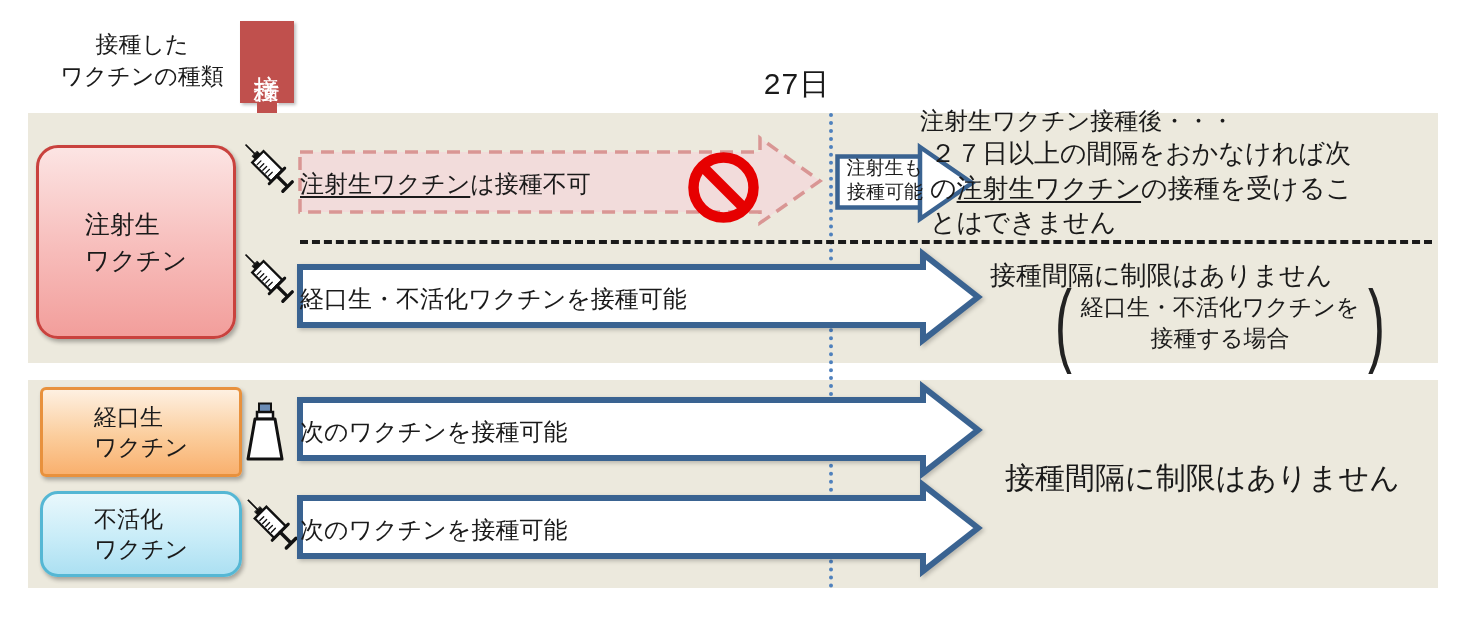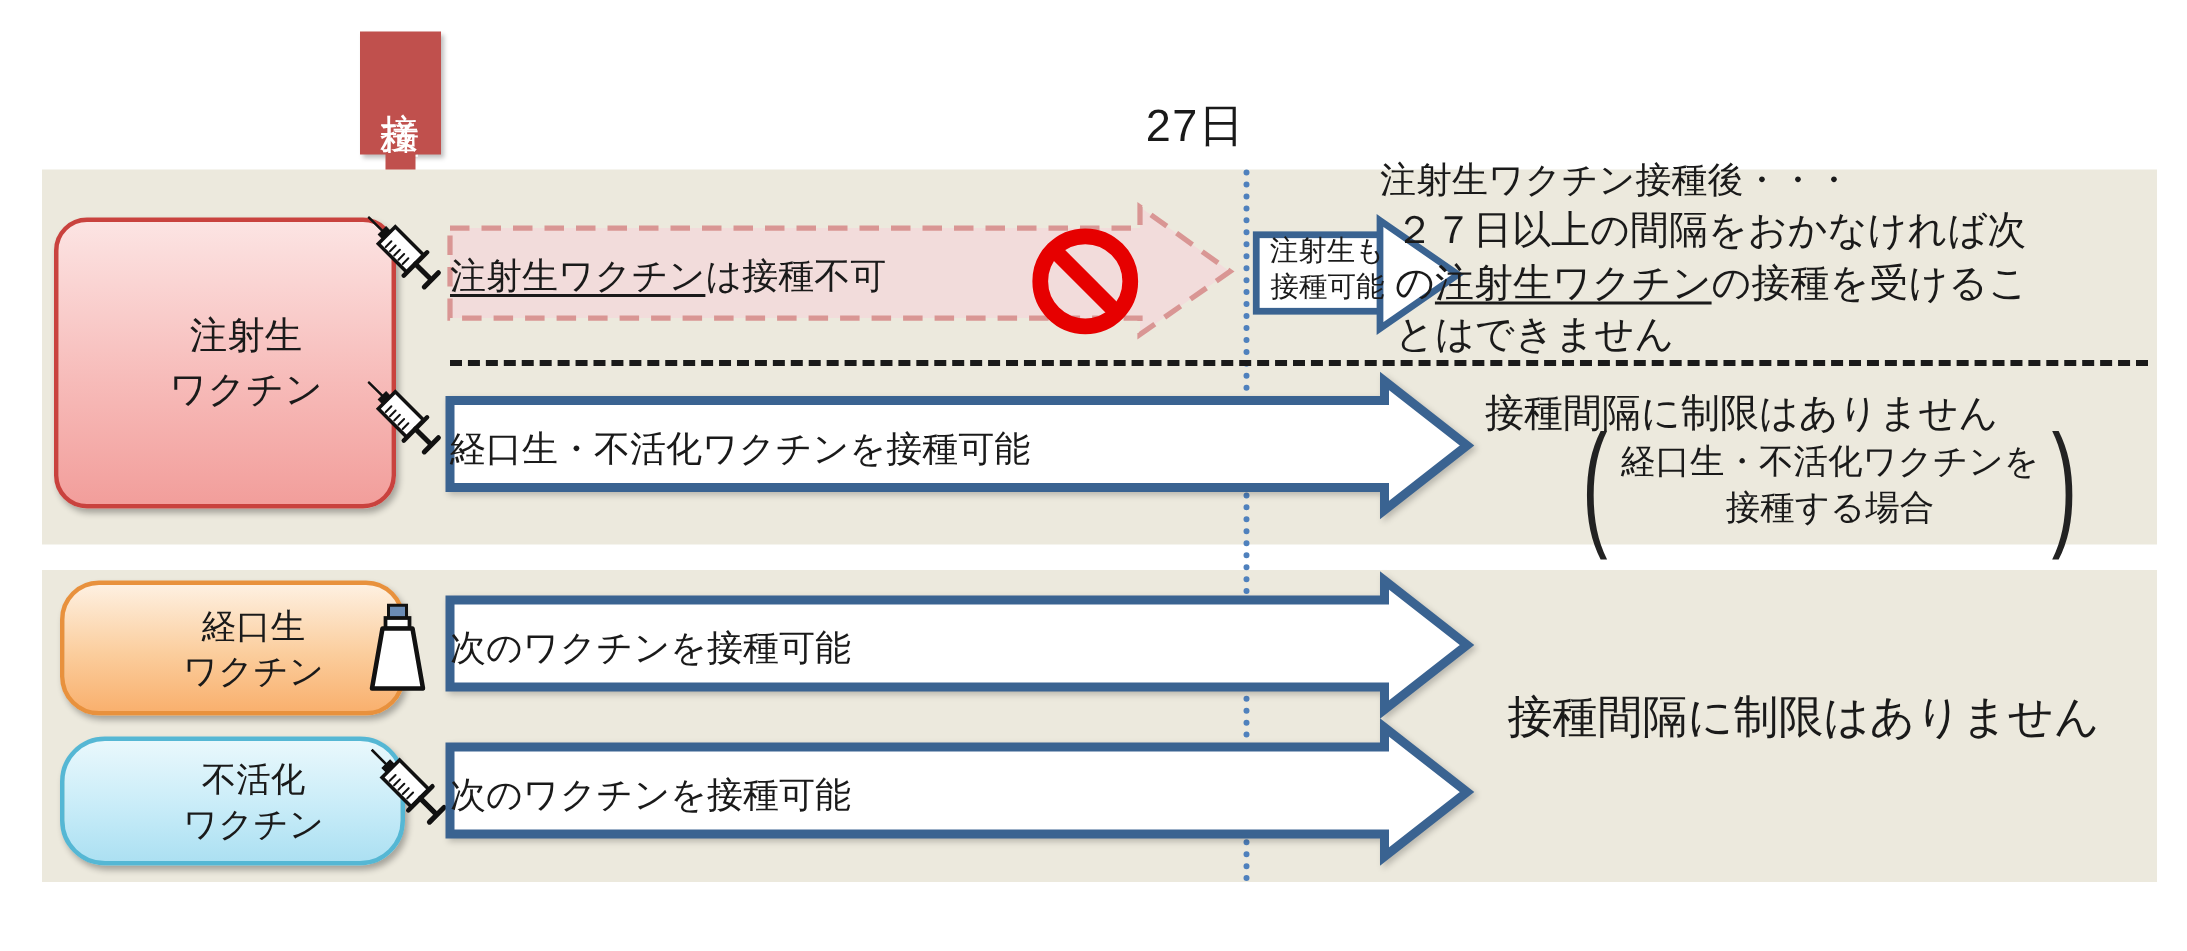--- a/index.html
+++ b/index.html
@@ -29,27 +29,27 @@
                border-top:25px solid var(--accent-red);}
   .label-27{left:752px;top:64px;width:90px;text-align:center;font-size:30px;font-weight:normal;letter-spacing:1px;}
 
   
   .panel-1{left:28px;top:113px;width:1410px;height:250px;}
   .panel-2{left:28px;top:380px;width:1410px;height:208px;}
   .vline{left:829px;top:113px;height:475px;width:0;border-left:4px dotted var(--dot-blue);}
 
   
   .vbox{position:absolute;border-radius:22px;display:flex;align-items:center;justify-content:center;
-        text-align:center;box-shadow:2px 3px 4px rgba(0,0,0,.3);padding-left:28px;}
+        text-align:left;box-shadow:2px 3px 4px rgba(0,0,0,.3);}
   .vbox-pink{left:36px;top:145px;width:194px;height:188px;border:3px solid var(--pink-box-border);
              background:linear-gradient(#FCE4E3,#F7BCBA 55%,#F29E9B);font-size:25px;line-height:36px;}
   .vbox-orange{left:40px;top:387px;width:196px;height:84px;border:3px solid var(--orange-border);
-             background:linear-gradient(#FEF0E1,#FBCD9C 55%,#F9B06E);font-size:23px;line-height:30px;border-radius:26px;}
+             background:linear-gradient(#FEF0E1,#FBCD9C 55%,#F9B06E);font-size:23px;line-height:30px;border-radius:6px;}
   .vbox-cyan{left:40px;top:491px;width:196px;height:80px;border:3px solid var(--cyan-border);
-             background:linear-gradient(#E9F8FC,#C8ECF8 55%,#ACE0F2);font-size:23px;line-height:30px;border-radius:30px;}
+             background:linear-gradient(#E9F8FC,#C8ECF8 55%,#ACE0F2);font-size:23px;line-height:30px;border-radius:18px;}
 
   
   .syr{position:absolute;transform:rotate(45deg);}
   .syr svg,.vial svg,.proh svg,.arrow-svg{display:block;width:100%;height:100%;}
   .icon-stroke{stroke:#111;fill:none;stroke-linecap:round;}
 
   
   .arrow-svg{position:absolute;overflow:visible;}
   .arrow-white{fill:#fff;stroke:var(--blue);stroke-width:6;stroke-linejoin:miter;}
   .arrow-pink{fill:var(--pink-fill);stroke:var(--pink-stroke);stroke-width:3.5;stroke-dasharray:13 8;}
@@ -91,20 +91,22 @@
           <line x1="52" y1="21" x2="52" y2="29" stroke-width="2"></line>
           <line x1="58" y1="21" x2="58" y2="29" stroke-width="2"></line>
           <line x1="67" y1="3.5" x2="67" y2="36.5" stroke-width="4.5"></line>
           <line x1="67" y1="20" x2="87" y2="20" stroke-width="5"></line>
           <line x1="89.5" y1="10" x2="89.5" y2="30" stroke-width="5"></line>
         </g>
       </symbol>
     </defs>
   </svg>
 
+  <div class="abs axis-label pre">接種した
+ワクチンの種類</div>
   <div class="abs inject-box">
     <span>接種</span>
   </div>
   <div class="abs inject-stem"></div>
   <div class="abs inject-head"></div>
   <div class="abs label-27">27日</div>
 
   <div class="panel panel-1"></div>
   <div class="panel panel-2"></div>
   <div class="abs vline"></div>

